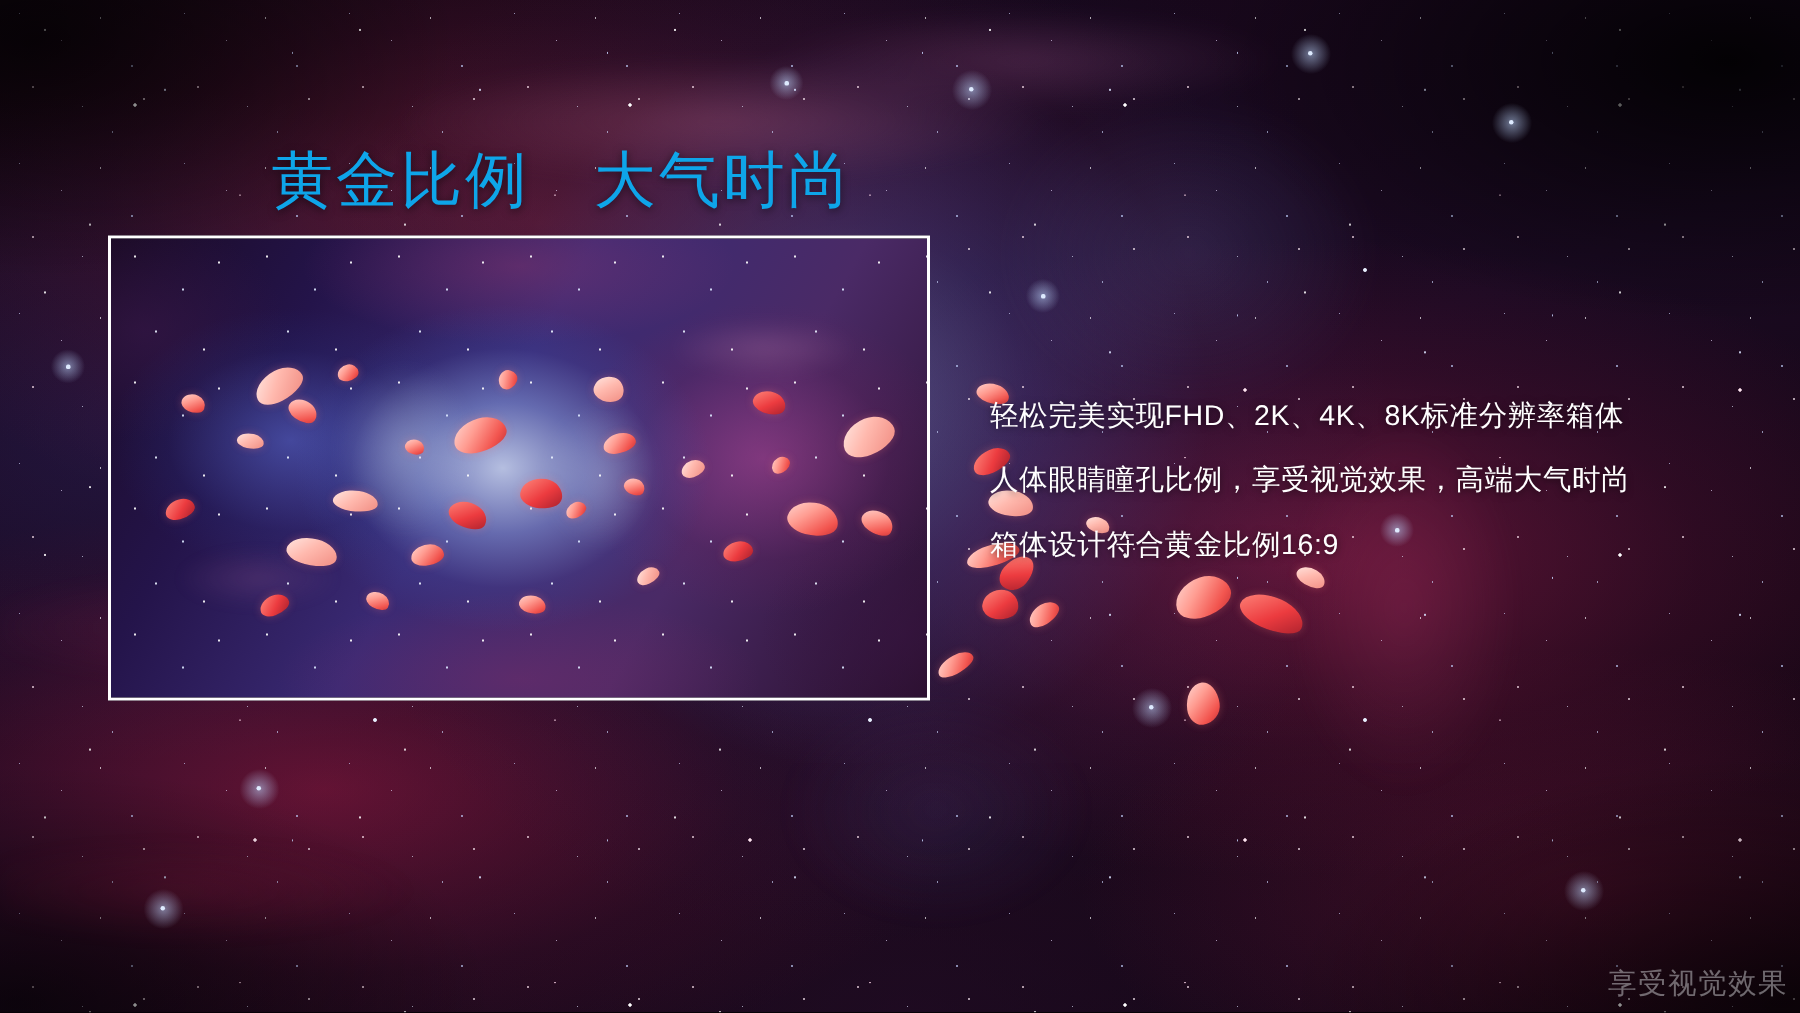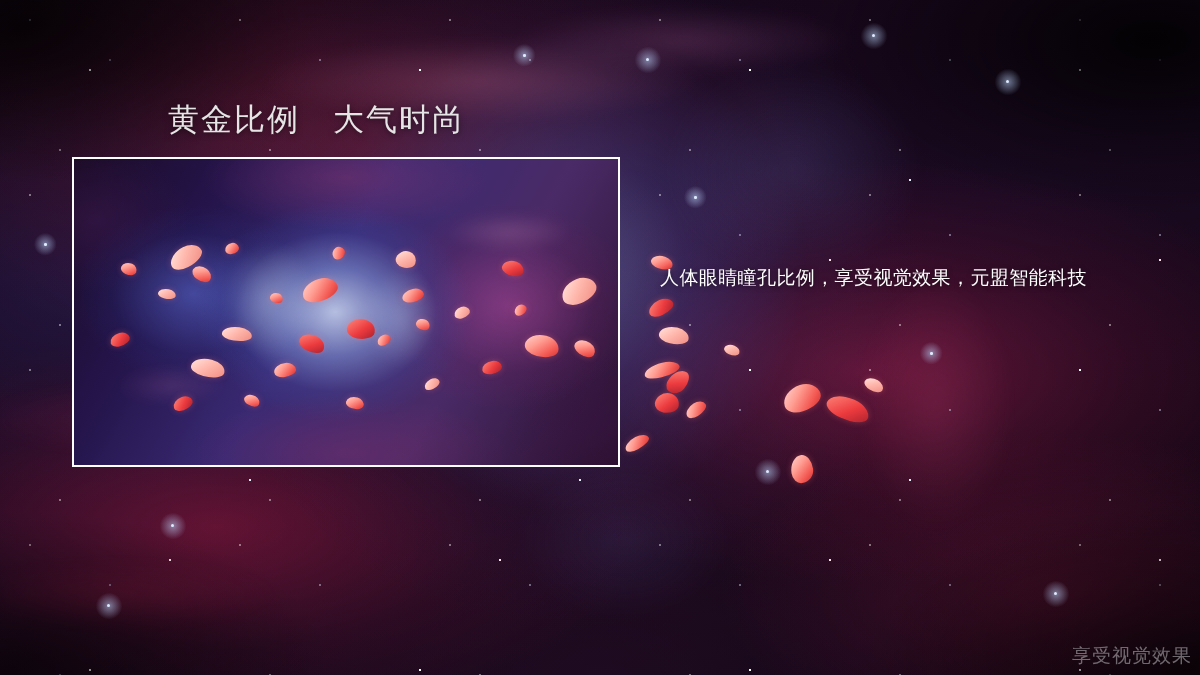--- a/index.html
+++ b/index.html
@@ -91,23 +91,23 @@
   .bstar{position:absolute;border-radius:50%;background:#fff;}
   .bstar::after{
     content:"";position:absolute;left:50%;top:50%;
     width:900%;height:900%;transform:translate(-50%,-50%);
     border-radius:50%;
     background:radial-gradient(circle,rgba(190,215,255,0.55) 0%,rgba(190,215,255,0) 70%);
   }
 
   
   #title{
-    position:absolute;left:168px;top:101px;
-    font-size:31px;line-height:38px;
-    color:#e5e5e5;letter-spacing:2px;
+    position:absolute;left:181px;top:101px;
+    font-size:41px;line-height:38px;
+    color:#0ea5e9;letter-spacing:2px;
     white-space:pre;
     text-shadow:0 1px 6px rgba(0,0,0,.55);
   }
 
   
   #frame{
     position:absolute;left:72px;top:157px;
     width:548px;height:310px;
     border:2px solid #ffffff;
     box-sizing:border-box;
@@ -254,18 +254,20 @@
         <span class="petal deep" style="left:408px;top:202px;width:20px;height:13px;transform:rotate(-8deg);"></span>
         <span class="petal" style="left:272px;top:238px;width:18px;height:12px;transform:rotate(16deg);"></span>
         <span class="petal pale" style="left:350px;top:220px;width:16px;height:10px;transform:rotate(-26deg);"></span>
         <span class="petal" style="left:47px;top:104px;width:16px;height:12px;transform:rotate(24deg);"></span>
         <span class="petal deep" style="left:36px;top:174px;width:20px;height:13px;transform:rotate(-16deg);"></span>
       </div>
     </div>
   </div>
 
   <div id="body-text">
-    <div class="line">人体眼睛瞳孔比例，享受视觉效果，元盟智能科技</div>
+    <div class="line">轻松完美实现FHD、2K、4K、8K标准分辨率箱体</div>
+    <div class="line">人体眼睛瞳孔比例，享受视觉效果，高端大气时尚</div>
+    <div class="line">箱体设计符合黄金比例16:9</div>
   </div>
 
   <div id="watermark">享受视觉效果</div>
 
 </div>
 
 </body></html>

